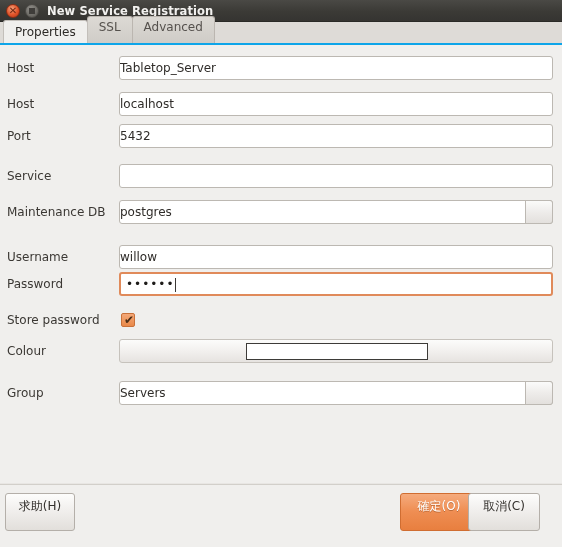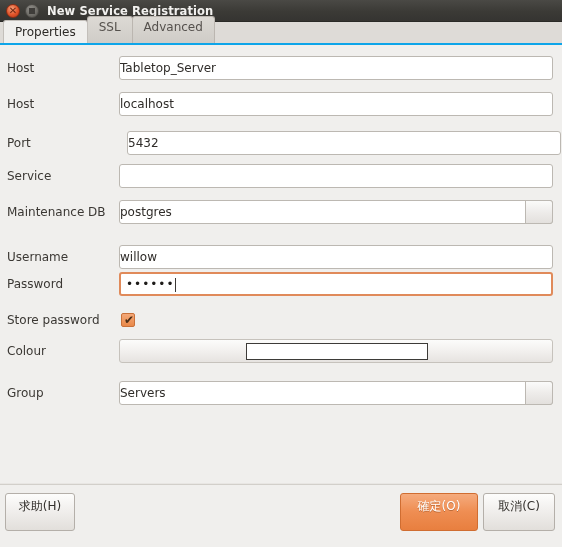--- a/index.html
+++ b/index.html
@@ -280,21 +280,21 @@
   }
   .btn-help  { left: 5px;  width: 70px; }
   .btn-ok {
     right: 84px;
     width: 78px;
     background: linear-gradient(to bottom, #f5ab7d 0%, #ef8e53 48%, #e87f3f 100%);
     border: 1px solid #d06d31;
     color: #ffffff;
     text-shadow: 0 1px 0 rgba(120,58,18,.45);
   }
-  .btn-cancel { right: 7px; width: 72px; }
+  .btn-cancel { right: 22px; width: 72px; }
 </style>
 </head>
 <body>
 
 <div id="window">
 
   <div class="titlebar">
     <div class="tb-btn tb-close">
       <span class="glyph">✕</span>
     </div>
@@ -325,21 +325,21 @@
       </div>
     </div>
 
     <div class="row" style="top:47px;">
       <div class="label">Host</div>
       <div class="field">
         <span class="val">localhost</span>
       </div>
     </div>
 
-    <div class="row" style="top:86px;gap:8px;">
+    <div class="row" style="top:79px;">
       <div class="label">Port</div>
       <div class="field">
         <span class="val">5432</span>
       </div>
     </div>
 
     <div class="row" style="top:119px;">
       <div class="label">Service</div>
       <div class="field">
         <span class="val"></span>

